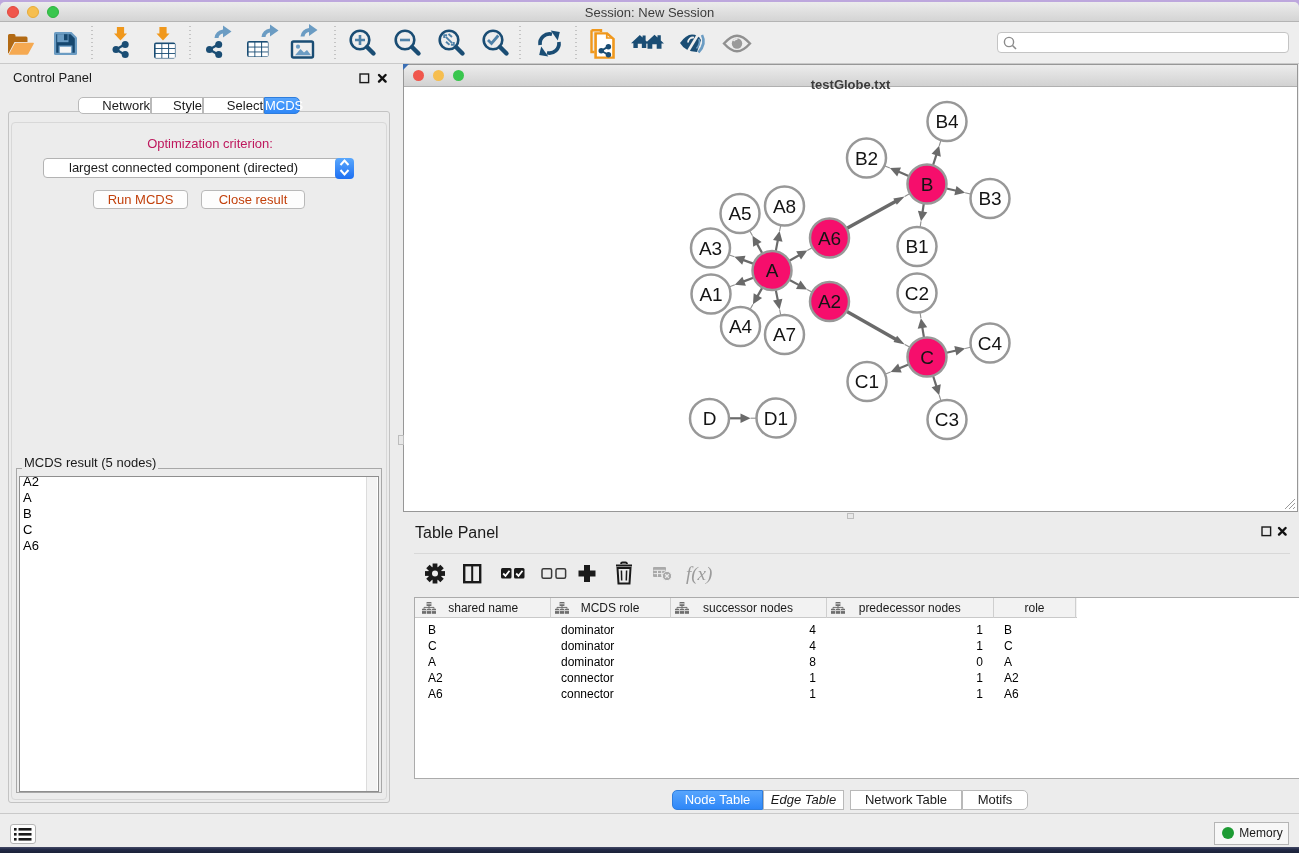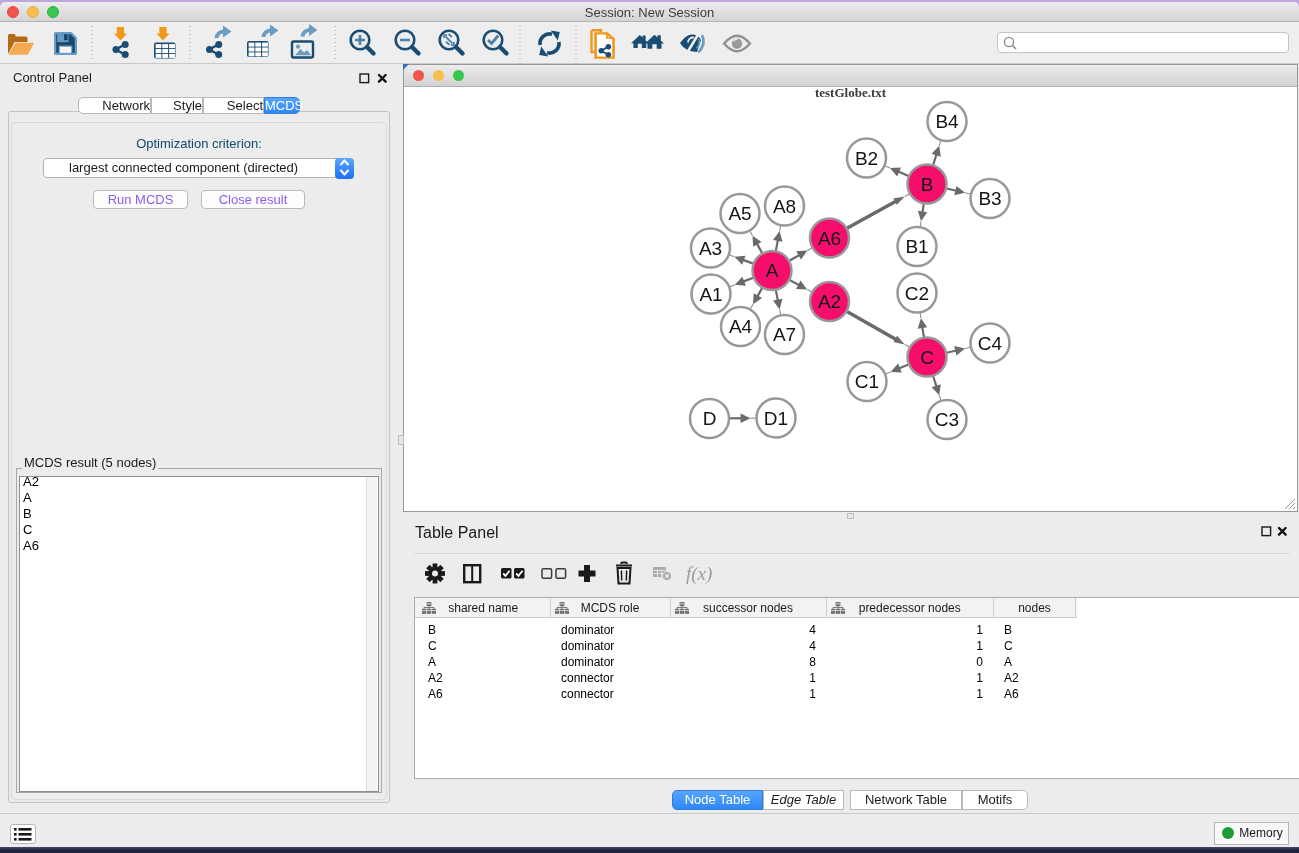--- a/index.html
+++ b/index.html
@@ -19,41 +19,41 @@
 
 #cpTitle { left:13px; top:70px; font-size:13px; color:#1a1a1a; }
 #cpBox { left:8px; top:111px; width:382px; height:692px; background:#ececec;
   border:1px solid #c3c3c3; border-radius:3px; }
 #cpBox2 { left:11px; top:122px; width:376px; height:678px; background:#ececec;
   border:1px solid #d8d8d8; border-radius:4px; }
 .tab { position:absolute; top:97px; height:17px; background:#fff; border:1px solid #b9b9b9;
   font-size:13px; text-align:right; color:#1a1a1a; line-height:15px; }
 #tabMCDS { background:linear-gradient(#57a5fd,#2e87f8); color:#fff; border-color:#2e7ddd;
   border-radius:0 5px 5px 0; }
-#optLabel { left:0px; top:136px; width:398px; text-align:center; font-size:13px; color:#0c4a6e; }
+#optLabel { left:11px; top:136px; width:398px; text-align:center; font-size:13px; color:#be185d; }
 #dropdown { left:43px; top:158px; width:310px; height:20px; background:#fff;
   border:1px solid #b3b3b3; border-radius:4px; font-size:13px; color:#1a1a1a;
   line-height:18px; padding-left:25px; }
 #stepper { left:335px; top:157.5px; width:19px; height:21px;
   background:linear-gradient(#5aa8fd,#1d6ff2); border-radius:4px; }
 .btn { position:absolute; background:#fdfdfd; border:1px solid #b9b9b9; border-radius:4px;
-  font-size:13px; color:#8b5cf6; text-align:center; }
+  font-size:13px; color:#c2410c; text-align:center; }
 
 #fs { left:16px; top:468px; width:366px; height:325px; border:1px solid #a8a8a8; }
 #fsLegend { left:22px; top:455px; background:#ececec; font-size:13px; color:#1a1a1a; padding:0 2px; }
 #fsList { left:19px; top:476px; width:360px; height:316px; background:#fff; border:1px solid #8e8e8e;
   font-size:13px; color:#000; }
 #fsList div { height:16px; line-height:16px; padding-left:3px; }
 #fsScroll { left:366px; top:477px; width:11px; height:314px; background:#f3f3f3; border-left:1px solid #dcdcdc; }
 
 #netwin { left:403px; top:64px; width:895px; height:448px; background:#fff;
   border:1px solid #979797; }
 #nettitle { left:0; top:0; width:893px; height:22px; background:linear-gradient(#ececec,#d2d2d2);
   border-bottom:1px solid #b0b0b0; }
-#nettitle .t { width:100%; text-align:center; font-size:13px; font-weight:bold; color:#3c3c3c; margin-top:20px;font-family:Liberation Serif, serif; }
+#nettitle .t { width:100%; text-align:center; font-size:13px; font-weight:bold; color:#3c3c3c; margin-top:12px; }
 .tl2 { position:absolute; width:11px; height:11px; border-radius:50%; top:5px; }
 
 #tpTitle { left:415px; top:524px; font-size:16px; color:#1a1a1a; }
 #tpToolLine { left:414px; top:553px; width:876px; height:1px; background:#d8d8d8; }
 #tableBox { left:414px; top:597px; width:1030px; height:182px; background:#fff; border:1px solid #ababab; }
 #thead { left:0px; top:0px; width:662px; height:20px; background:#f2f2f2; border-bottom:1px solid #c9c9c9; }
 .th { position:absolute; top:0; height:20px; border-right:1px solid #cfcfcf; font-size:12px;
   color:#1a1a1a; text-align:center; line-height:20px; }
 .td { position:absolute; font-size:12px; color:#000; height:16px; line-height:16px; }
 
@@ -435,21 +435,21 @@
 <path d="M12.2 7.2 L15.8 10.8 M15.8 7.2 L12.2 10.8" stroke="#ececec" stroke-width="1.3"></path>
 </g>
 <text x="272" y="24" font-family="Liberation Serif, serif" font-style="italic" font-size="19" fill="#9b9b9b">f(x)</text>
 </svg>
 <div class="abs" id="tableBox">
 <div class="abs" id="thead">
 <div class="th" style="left:2px; width:133.5px;">shared name</div>
 <div class="th" style="left:135.5px; width:120.0px;">MCDS role</div>
 <div class="th" style="left:255.5px; width:156.0px;">successor nodes</div>
 <div class="th" style="left:411.5px; width:167.5px;">predecessor nodes</div>
-<div class="th" style="left:579px; width:82px;">nodes</div>
+<div class="th" style="left:579px; width:82px;">role</div>
 <svg width="14" height="12" style="position:absolute;left:6.5px;top:4px;" xmlns="http://www.w3.org/2000/svg">
 <g fill="#6e6e6e">
           <rect x="4.6" y="0" width="4.8" height="4"></rect>
           <rect x="0" y="6.8" width="4.2" height="5"></rect>
           <rect x="4.9" y="6.8" width="4.2" height="5"></rect>
           <rect x="9.8" y="6.8" width="4.2" height="5"></rect>
         </g>
 <path d="M7 4 L7 6.8 M2 6.8 L2 5.4 L12 5.4 L12 6.8" stroke="#6e6e6e" stroke-width="1" fill="none"></path>
 <g stroke="#f2f2f2" stroke-width="0.8">
           <line x1="4.6" y1="1.8" x2="9.4" y2="1.8"></line>

